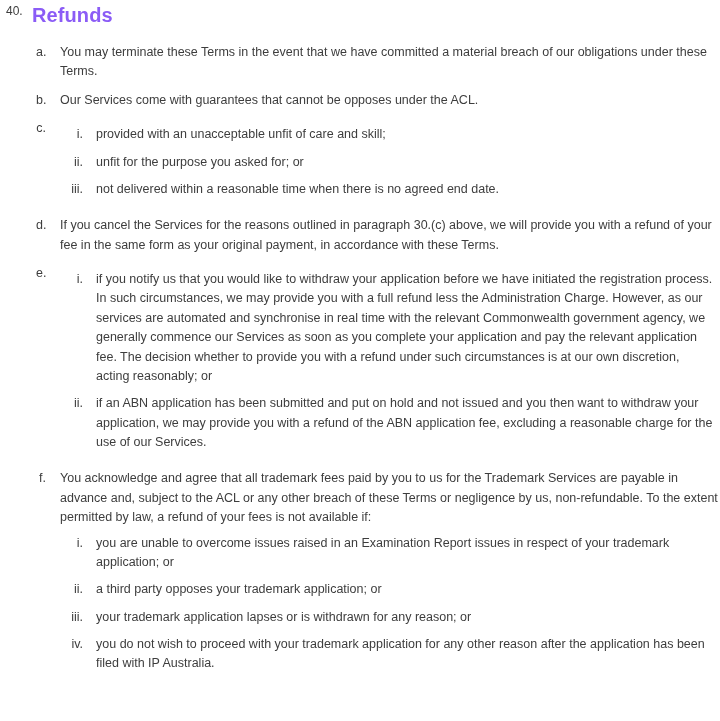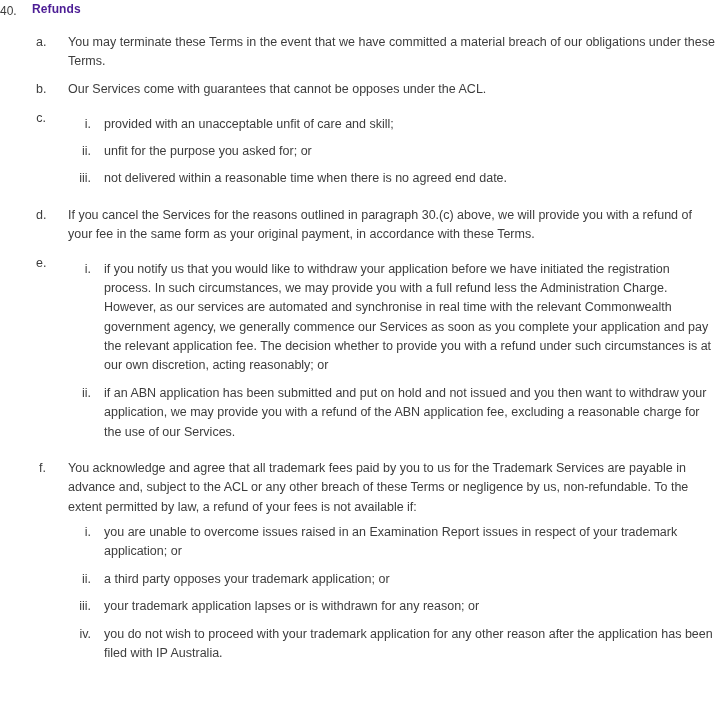--- a/index.html
+++ b/index.html
@@ -28,27 +28,28 @@
     align-items: flex-start;
     padding-top: 0px;
     margin-bottom: 12px;
   }
   .section-num {
     width: 32px;
     flex: 0 0 32px;
     text-align: left;
     font-size: 12px;
     color: #3d3d3d;
+    padding-left: 6px;
     box-sizing: border-box;
     padding-top: 2px;
   }
   .section-title {
-    font-size: 12px;
+    font-size: 20px;
     font-weight: bold;
-    color: #4c1d95;
+    color: #8b5cf6;
     letter-spacing: 0.1px;
   }
   
   ol.lvl-a {
     list-style: none;
     margin: 0;
     padding: 0 0 0 0;
   }
   ol.lvl-a > li {
     display: flex;
@@ -61,21 +62,20 @@
     text-align: right;
     padding-right: 14px;
     box-sizing: border-box;
     color: #3d3d3d;
     font-size: 12.5px;
     line-height: 1.55;
   }
   ol.lvl-a > li .body {
     flex: 1 1 auto;
     padding-right: 2px;
-    margin-left: 8px;
   }
   .para {
     margin: 0;
   }
   
   ol.lvl-i {
     list-style: none;
     margin: 6px 0 2px 0;
     padding: 0;
   }

